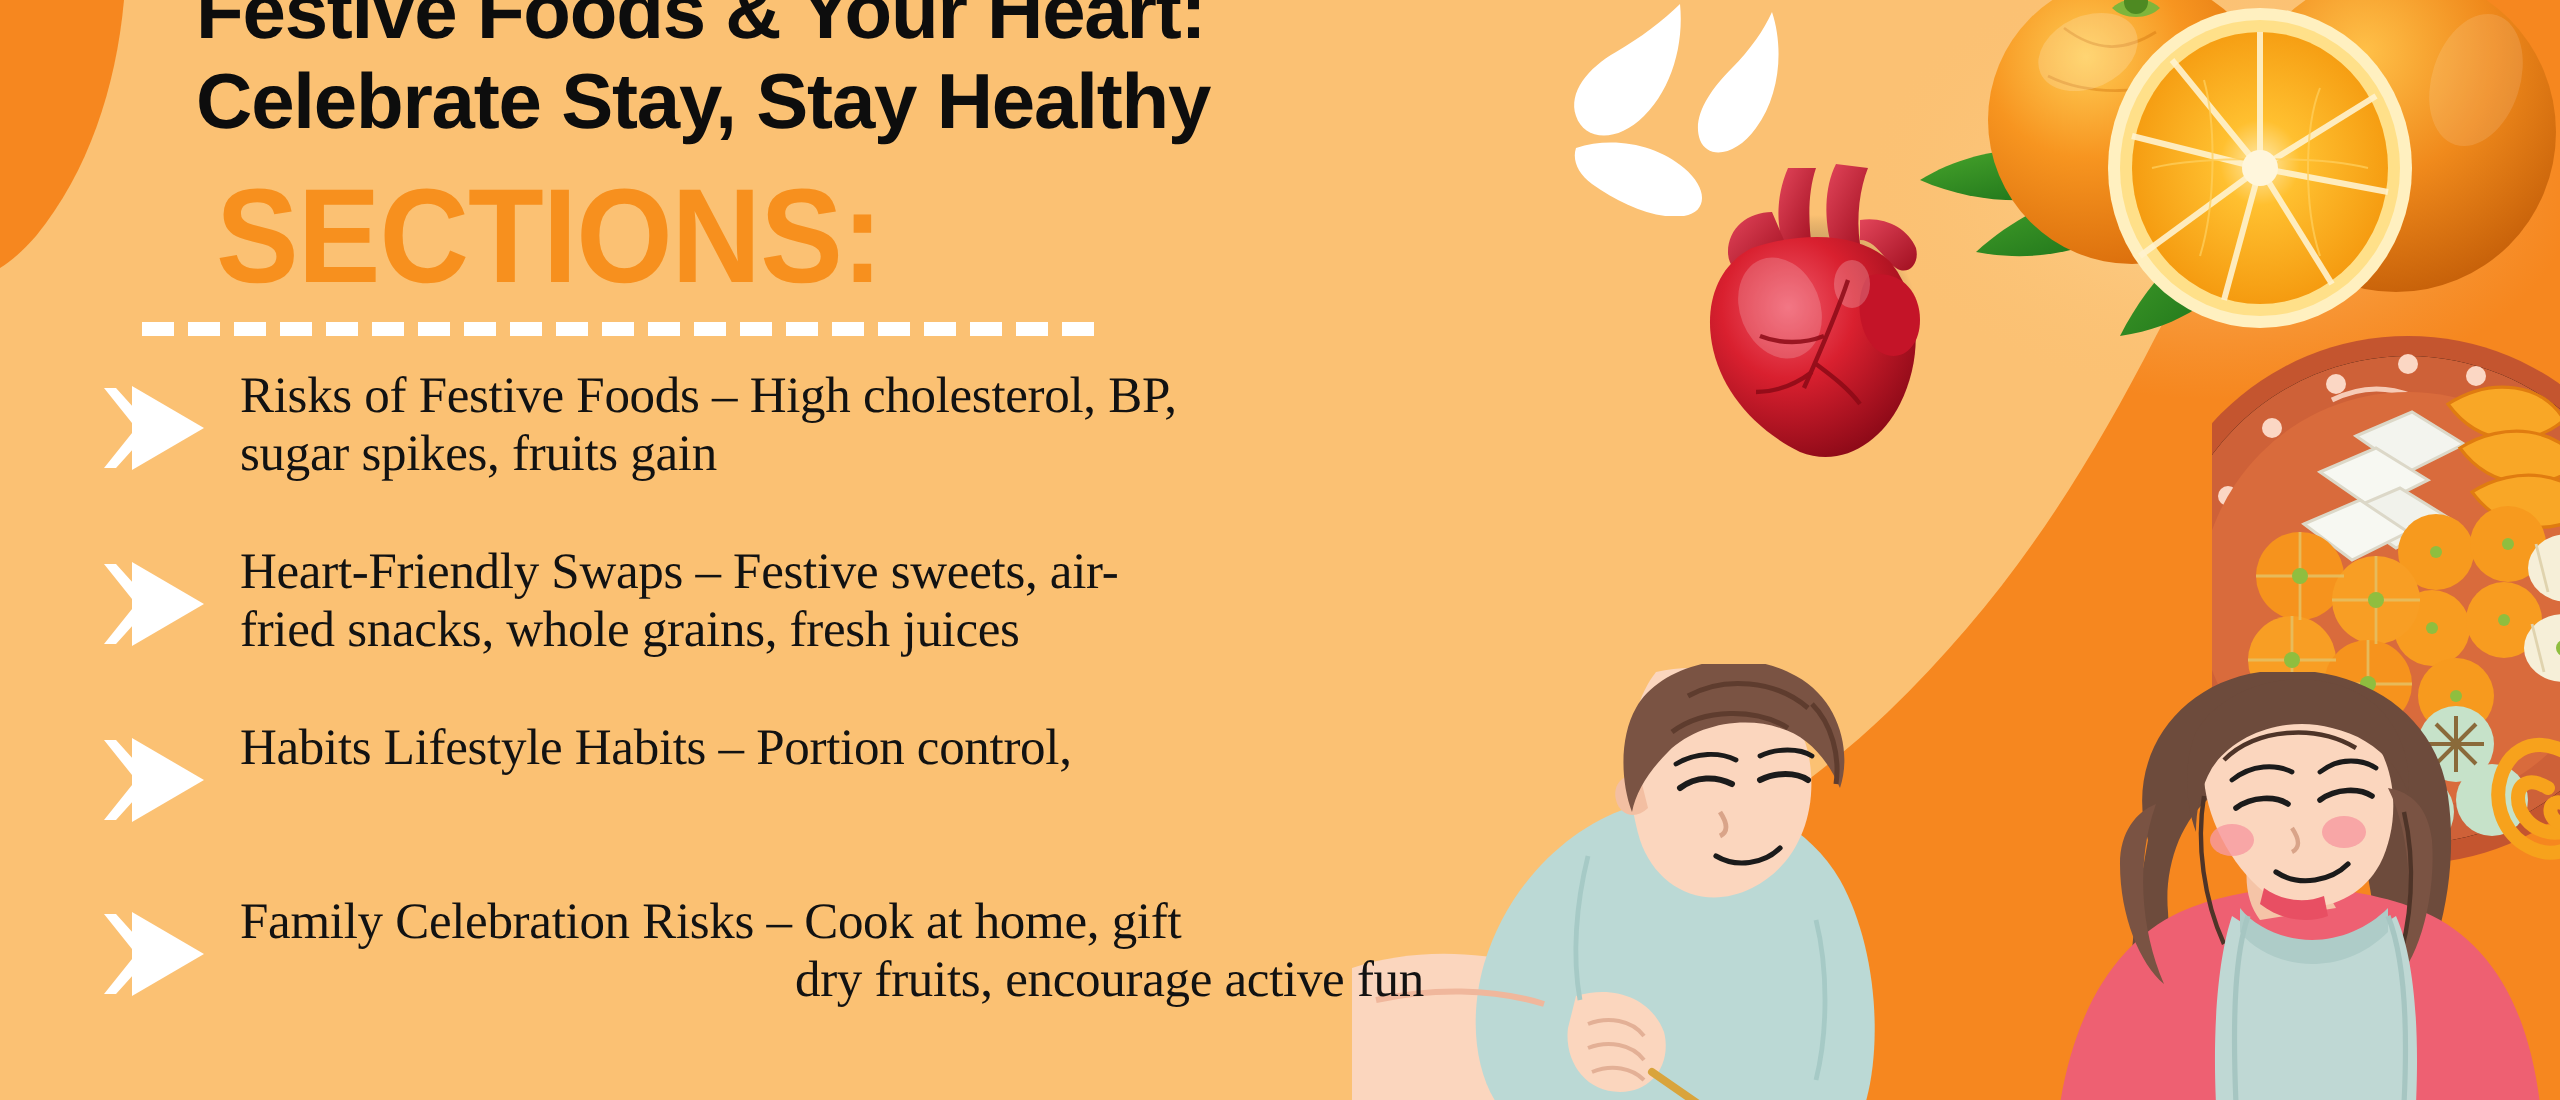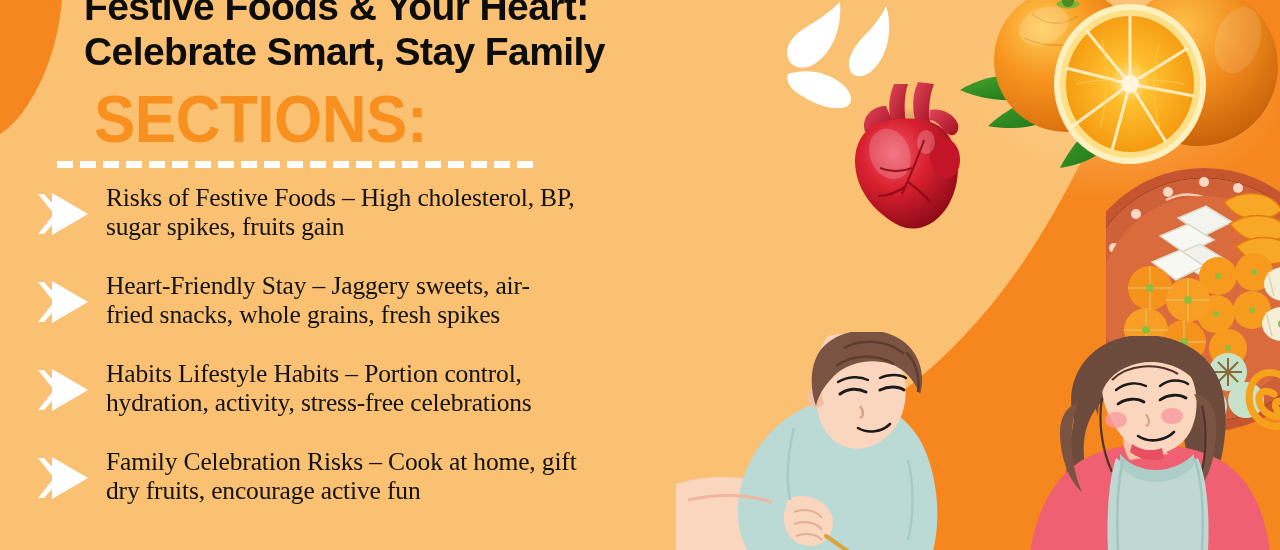--- a/index.html
+++ b/index.html
@@ -17,21 +17,21 @@
     overflow:hidden;
   }
 
   
   .bg-layer { position:absolute; inset:0; overflow:hidden; }
   .bg-svg { position:absolute; top:0; left:0; width:1280px; height:550px; }
 
   
   .content {
     position:absolute;
-    left:0; top:0;
+    left:14px; top:0;
     width:730px; height:539px;
     z-index:5;
   }
 
   .headline {
     position:absolute;
     left:84px; top:-16px;
     width:625px;
     font-size:39px;
     font-weight:bold;
@@ -487,21 +487,21 @@
 
       <path d="M118,116 C128,124 142,126 152,122 L150,112 C140,116 128,114 120,108 Z" fill="#E84F63"></path>
     </svg>
 
   </div>
 
   <div class="content">
 
     <div class="headline">
       <span class="l1">Festive Foods &amp; Your Heart:</span>
-      <span class="l2">Celebrate Smart, Stay Family</span>
+      <span class="l2">Celebrate Stay, Stay Healthy</span>
     </div>
 
     <div class="sections-title">SECTIONS:</div>
 
     <div class="divider"></div>
 
     <div class="list">
 
       <div class="bullet-row">
         <span class="chevron">
@@ -517,47 +517,46 @@
       </div>
 
       <div class="bullet-row">
         <span class="chevron">
           <svg viewBox="0 0 62 46">
             <path d="M2,3 L8,3 L26,23 L8,43 L2,43 L18,23 Z" fill="#ffffff"></path>
             <path d="M16,2 L52,23 L16,44 Z" fill="#ffffff"></path>
           </svg>
         </span>
         <span class="bullet-text">
-          <span style="display: block;">Heart-Friendly Stay – Jaggery sweets, air-</span>
-          <span style="display: block;">fried snacks, whole grains, fresh spikes</span>
+          <span style="display: block;">Heart-Friendly Swaps – Festive sweets, air-</span>
+          <span style="display: block;">fried snacks, whole grains, fresh juices</span>
         </span>
       </div>
 
       <div class="bullet-row">
         <span class="chevron">
           <svg viewBox="0 0 62 46">
             <path d="M2,3 L8,3 L26,23 L8,43 L2,43 L18,23 Z" fill="#ffffff"></path>
             <path d="M16,2 L52,23 L16,44 Z" fill="#ffffff"></path>
           </svg>
         </span>
         <span class="bullet-text">
           <span style="display: block;">Habits Lifestyle Habits – Portion control,</span>
-          <span style="display: block;">hydration, activity, stress-free celebrations</span>
         </span>
       </div>
 
       <div class="bullet-row">
         <span class="chevron">
           <svg viewBox="0 0 62 46">
             <path d="M2,3 L8,3 L26,23 L8,43 L2,43 L18,23 Z" fill="#ffffff"></path>
             <path d="M16,2 L52,23 L16,44 Z" fill="#ffffff"></path>
           </svg>
         </span>
         <span class="bullet-text">
           <span style="display: block;">Family Celebration Risks – Cook at home, gift</span>
-          <span style="display: block;">dry fruits, encourage active fun</span>
+          <span style="display: block; text-align: right;">dry fruits, encourage active fun</span>
         </span>
       </div>
 
     </div>
   </div>
 
 </div>
 
 </body></html>

